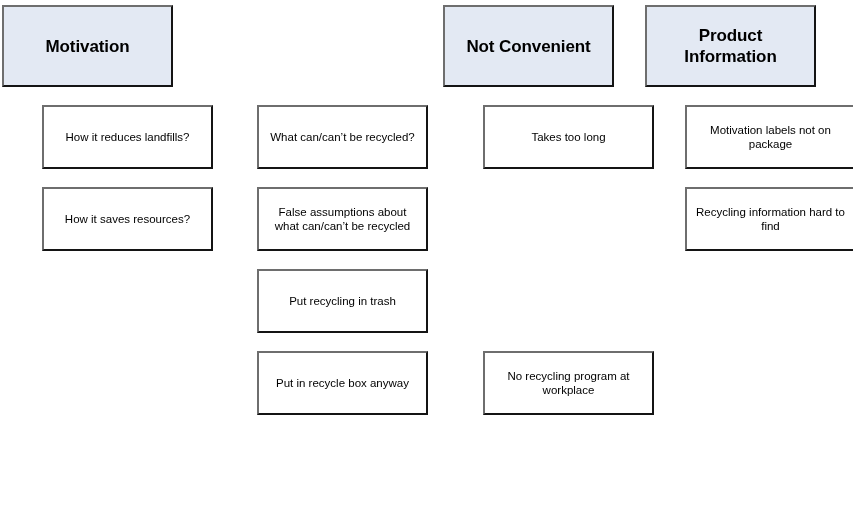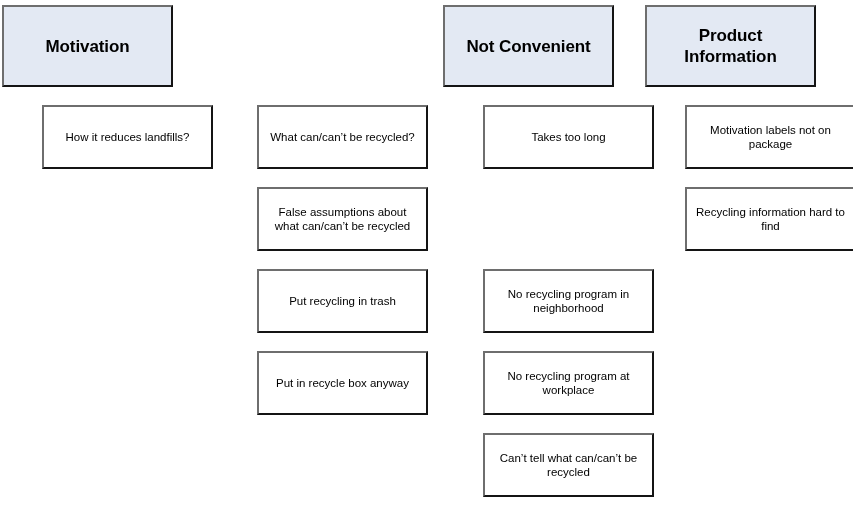--- a/index.html
+++ b/index.html
@@ -83,20 +83,23 @@
 
 <div id="affinity-board">
 
   <div class="column col-0">
     <div class="node header-node">
       <span>Motivation</span>
     </div>
     <div class="node item-node row-0">
       <span>How it reduces landfills?</span>
     </div>
+    <div class="node item-node row-1">
+      <span>How it saves resources?</span>
+    </div>
   </div>
 
   <div class="column col-1">
     <div class="node item-node row-0">
       <span>What can/can’t be recycled?</span>
     </div>
     <div class="node item-node row-1">
       <span>False assumptions about what can/can’t be recycled</span>
     </div>
     <div class="node item-node row-2">
@@ -107,28 +110,22 @@
     </div>
   </div>
 
   <div class="column col-2">
     <div class="node header-node">
       <span>Not Convenient</span>
     </div>
     <div class="node item-node row-0">
       <span>Takes too long</span>
     </div>
-    <div class="node item-node row-2">
-      <span>No recycling program in neighborhood</span>
-    </div>
     <div class="node item-node row-3">
       <span>No recycling program at workplace</span>
-    </div>
-    <div class="node item-node row-4">
-      <span>Can’t tell what can/can’t be recycled</span>
     </div>
   </div>
 
   <div class="column col-3">
     <div class="node header-node">
       <span>Product Information</span>
     </div>
     <div class="node item-node row-0">
       <span>Motivation labels not on package</span>
     </div>

